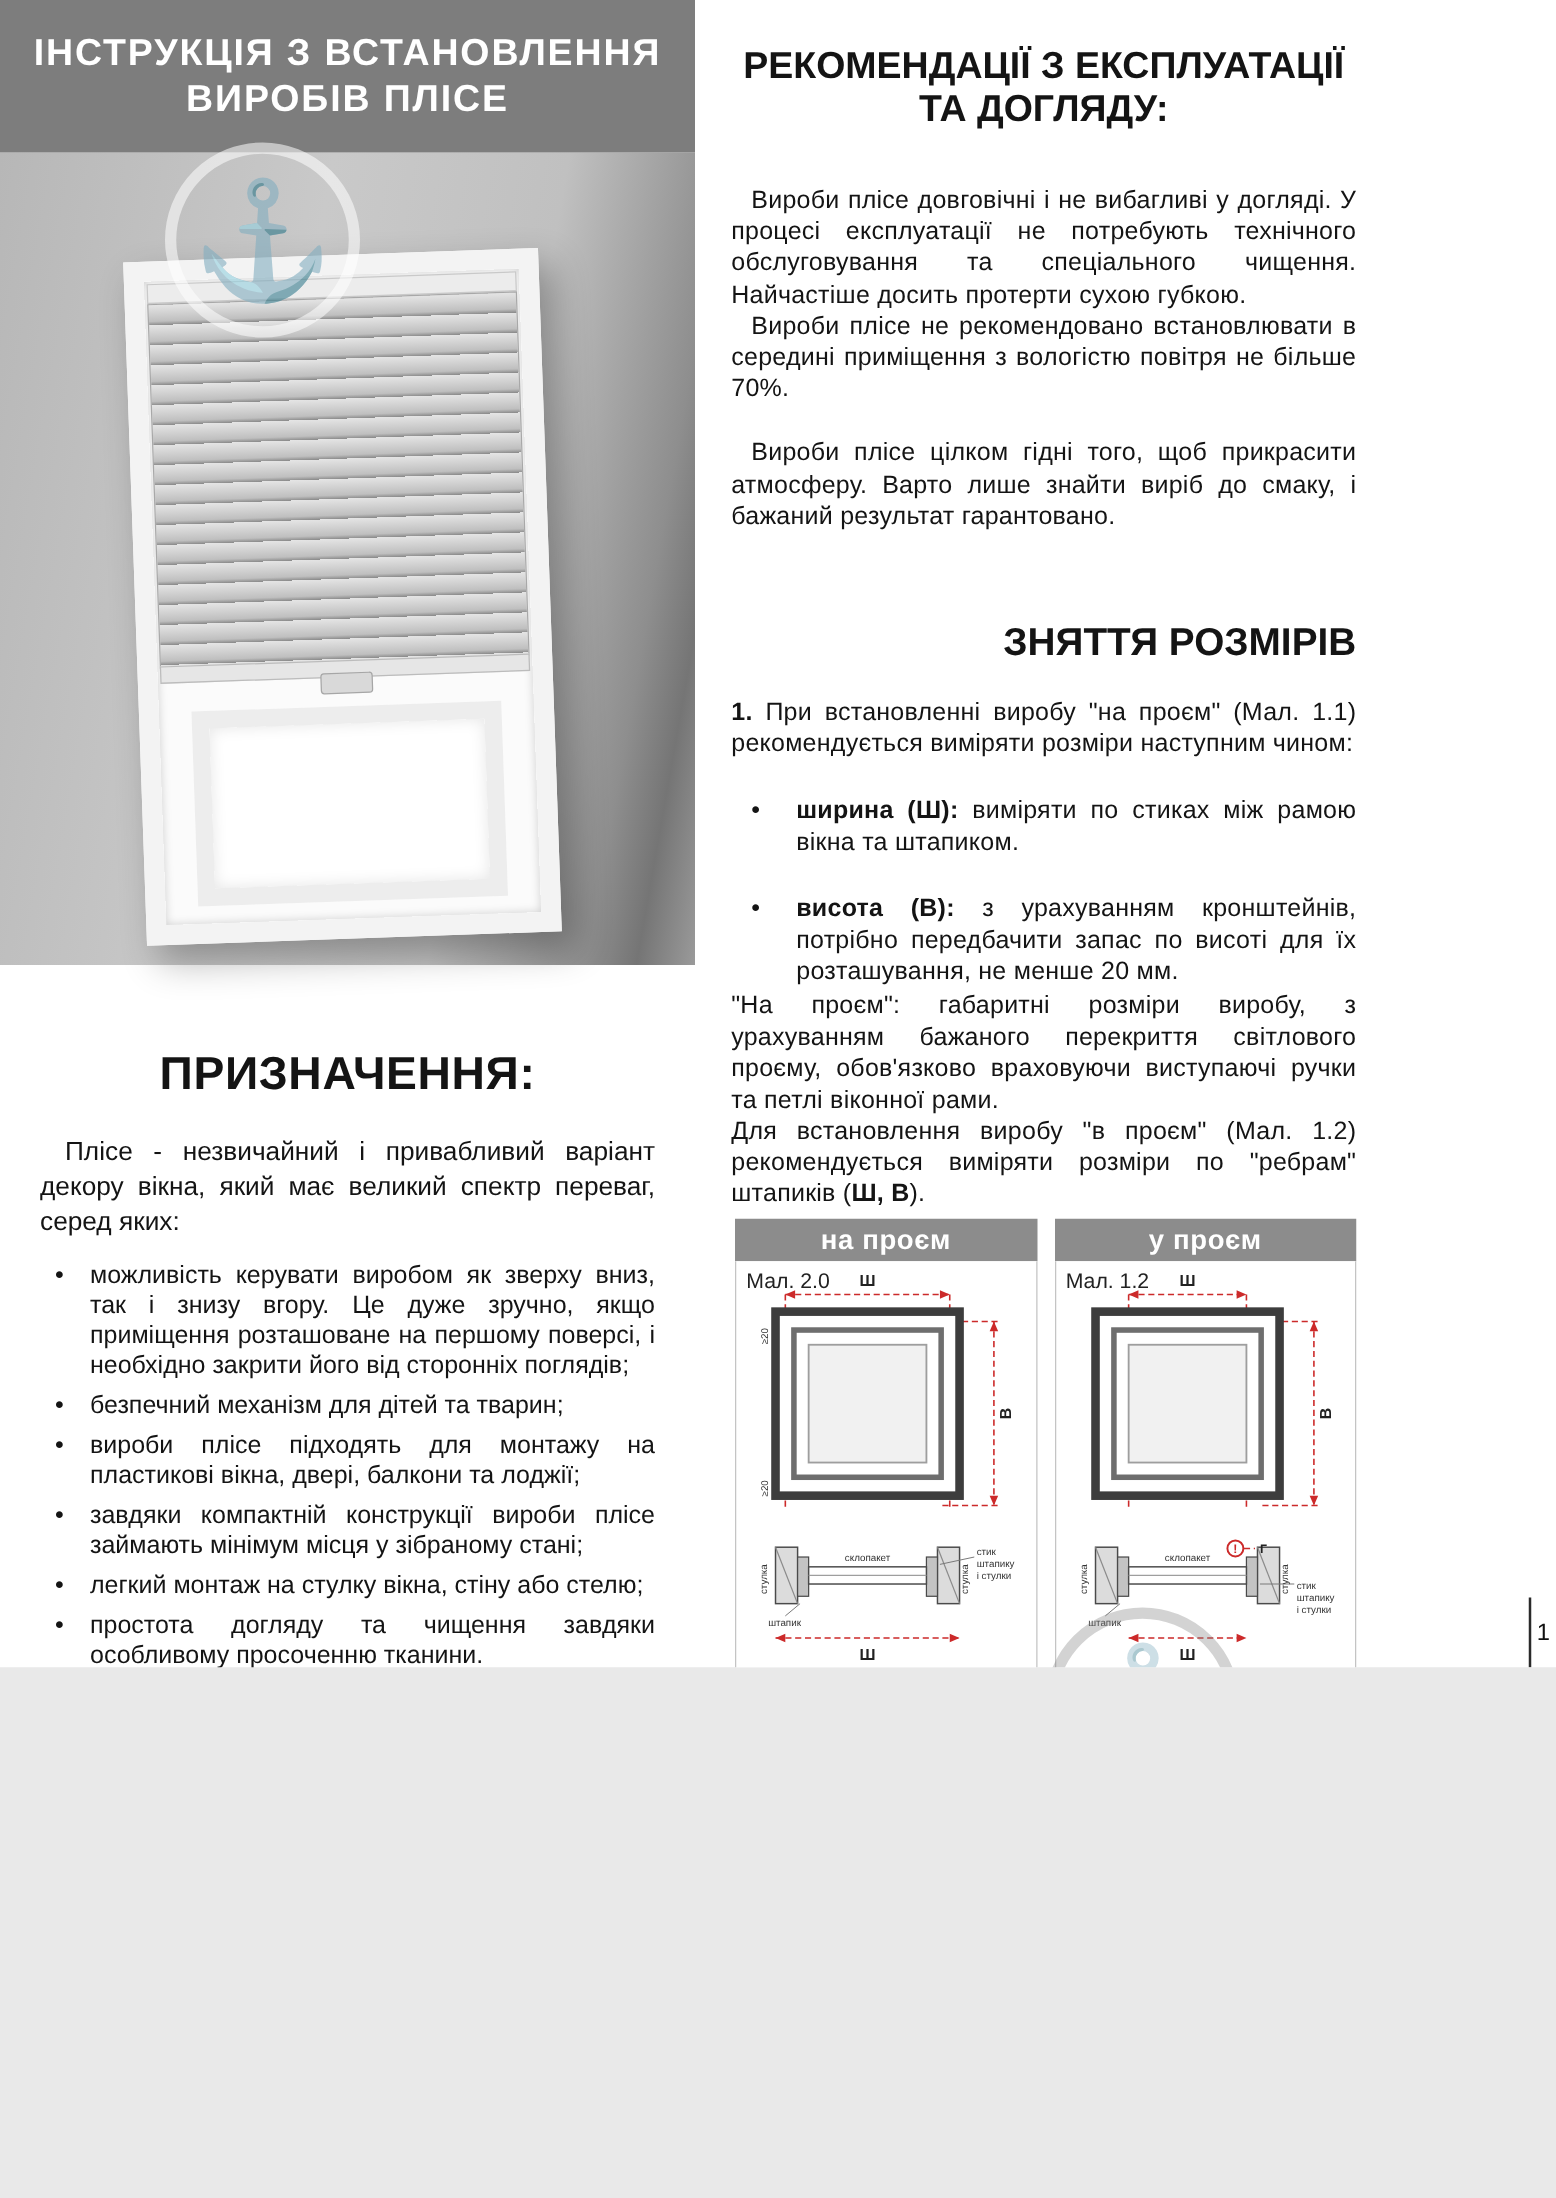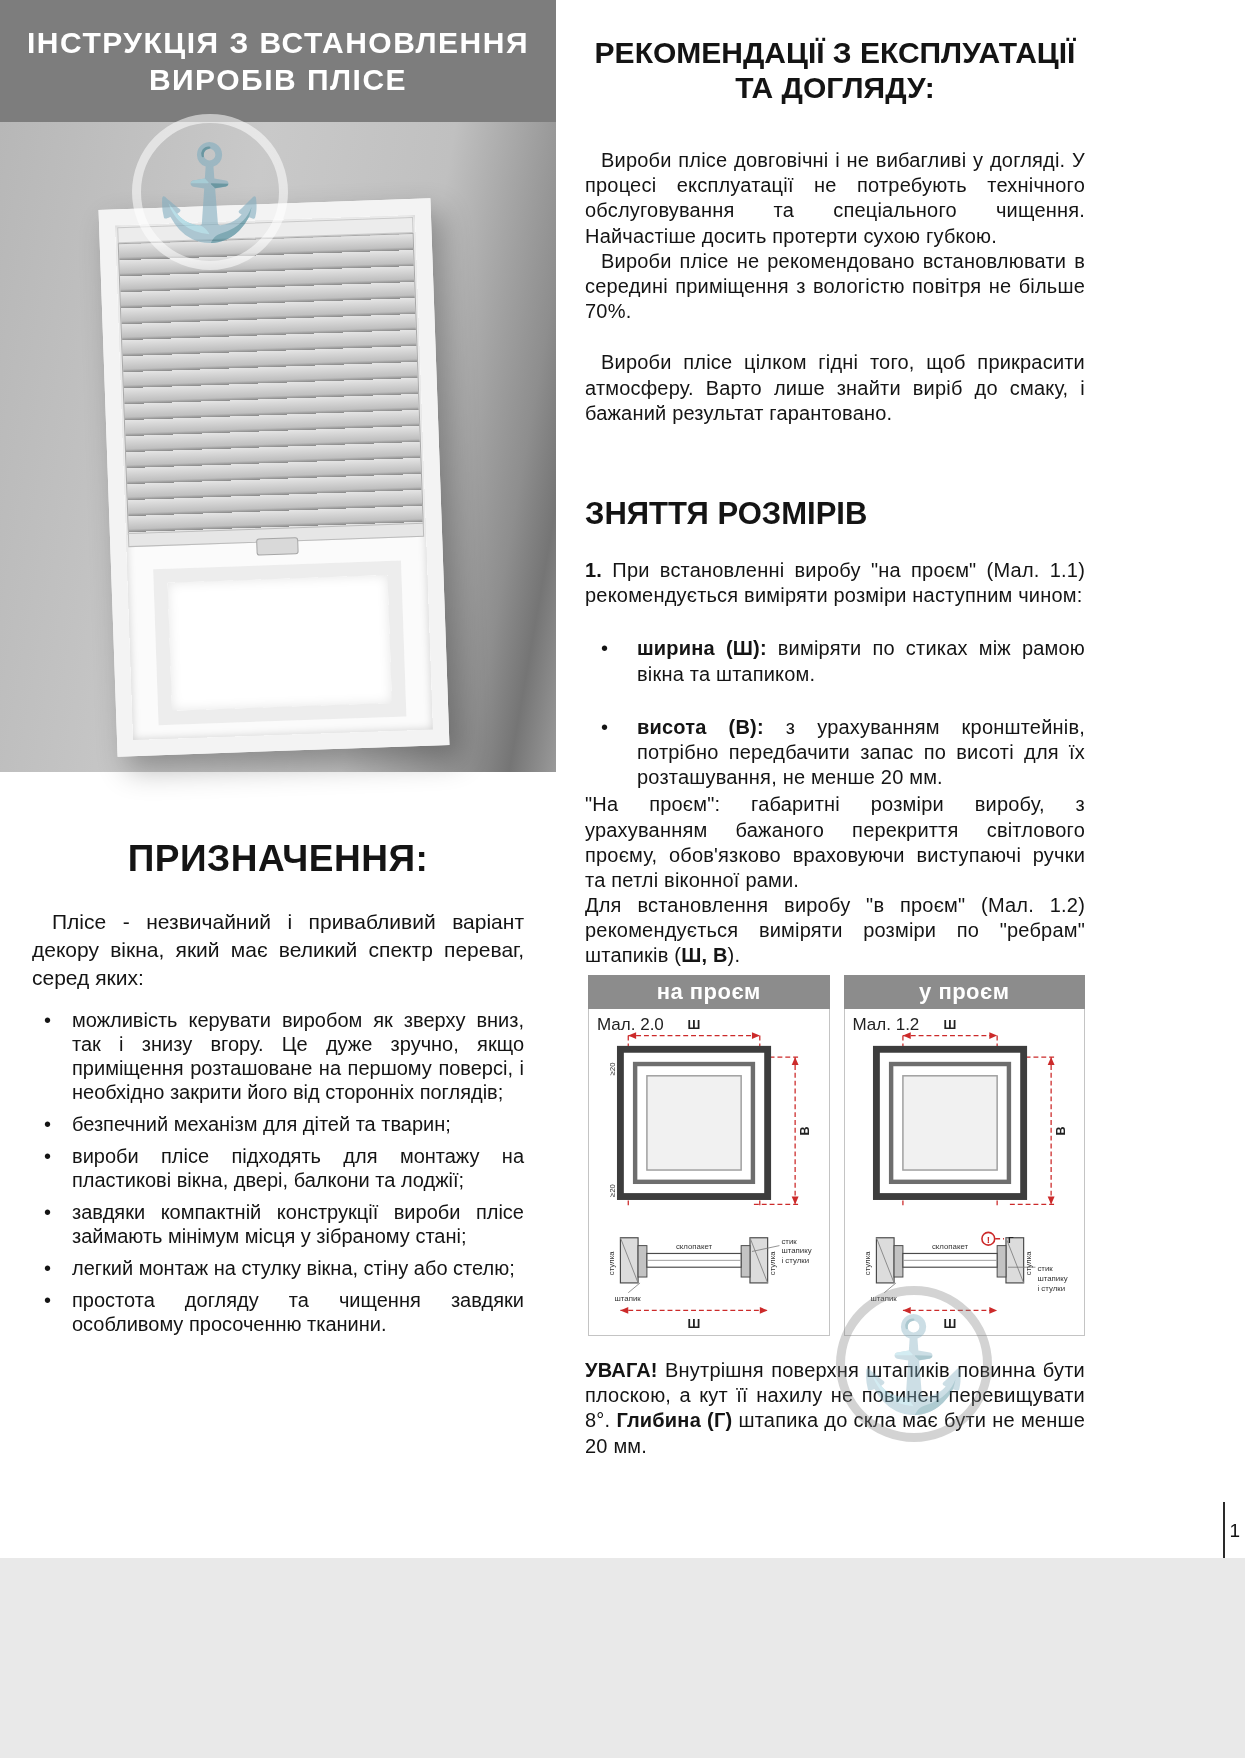--- a/index.html
+++ b/index.html
@@ -1,17 +1,17 @@
 <!DOCTYPE html>
 <html lang="uk"><head>
 <meta charset="utf-8">
 <style>
   html,body { margin:0; padding:0; background:#e9e9e9; }
   .page {
-    position:relative; width:1245px; height:1558px; margin:0 auto;
+    position:relative; width:1245px; height:1334px; margin:0 auto;
     background:#ffffff; overflow:hidden;
     font-family:"Liberation Sans", sans-serif; color:#141414;
   }
 
   
   .banner {
     position:absolute; left:0; top:0; width:556px; height:122px;
     background:#7d7d7d; color:#fff;
     display:flex; flex-direction:column; justify-content:center; align-items:center;
     font-weight:bold; font-size:30px; letter-spacing:1.5px; line-height:1.25;
@@ -82,21 +82,21 @@
   .care-h {
     position:absolute; left:585px; top:36px; width:500px; margin:0;
     text-align:center; font-size:30px; font-weight:bold; line-height:1.15; letter-spacing:0;
   }
   .care-text { position:absolute; left:585px; top:148px; width:500px; }
   .jp { margin:0; text-align:justify; font-size:20px; line-height:1.26; letter-spacing:0.2px; }
   .care-text .jp { text-indent:16px; }
   .care-text .p3 { margin-top:26px; }
   .sizing-h {
     position:absolute; left:585px; top:496px; width:500px; margin:0;
-    text-align:left; font-size:31px; font-weight:bold;
+    text-align:right; font-size:31px; font-weight:bold;
   }
   .sizing-text { position:absolute; left:585px; top:558px; width:500px; }
   .dim-list { list-style:none; margin:2px 0; padding:0 0 0 52px; }
   .dim-list li { position:relative; margin-bottom:2px; text-align:justify; font-size:20px; line-height:1.26; letter-spacing:0.2px;margin-top:28px; }
   .dim-list li::before { content:"\2022"; position:absolute; left:-36px; top:0; }
 
   
   .figures { position:absolute; left:588px; top:975px; width:497px; display:flex; gap:14px; }
   .figure { flex:1; }
   .fig-header {

